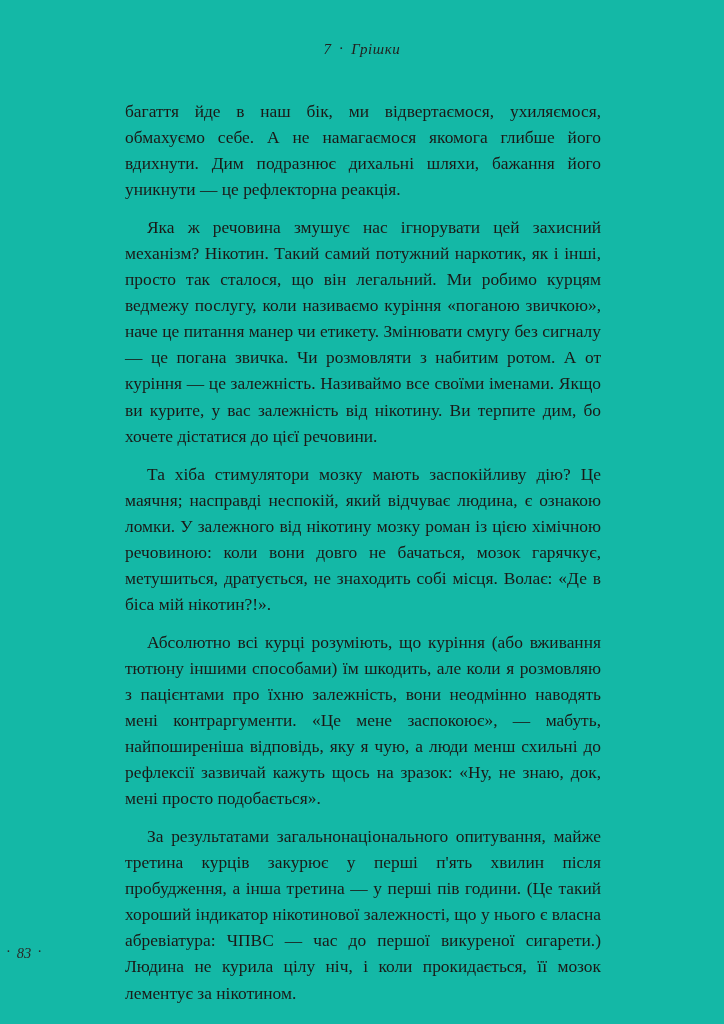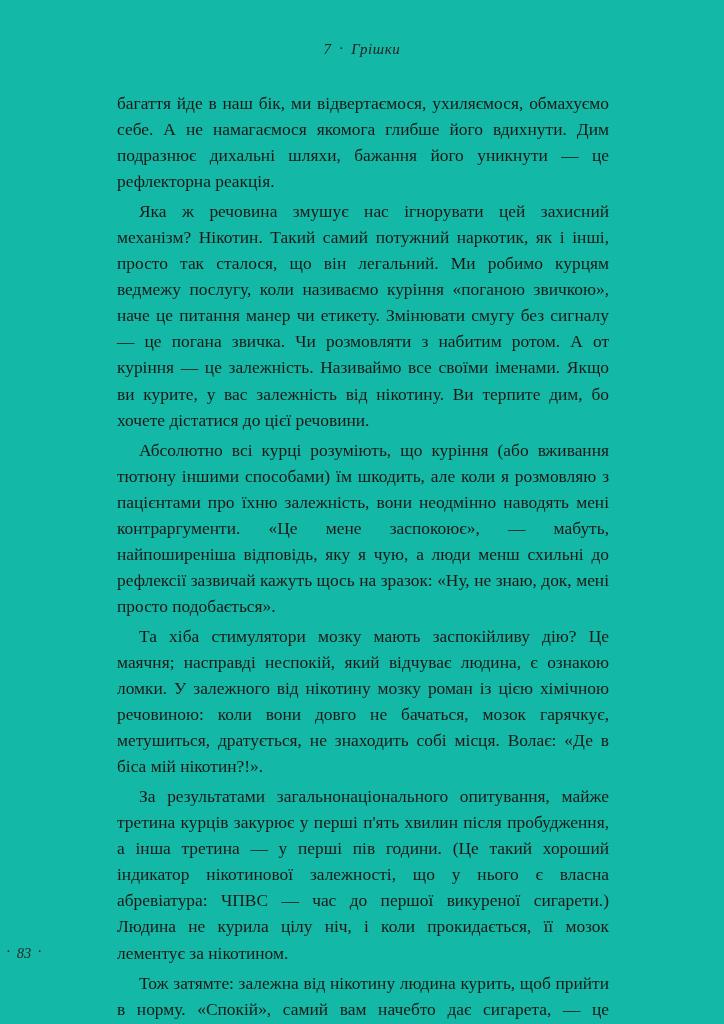--- a/index.html
+++ b/index.html
@@ -52,21 +52,21 @@
     font-size: 17.4px;
     line-height: 26.05px;
     color: #1b1917;
     text-align: justify;
     text-justify: inter-word;
     hyphens: manual;
     -webkit-hyphens: manual;
   }
 
   .textblock p {
-    margin: 4px;
+    margin: 12px;
     text-indent: 22px;
     text-align: justify;
   }
   .textblock p.no-indent {
     text-indent: 0;
   }
   
   .textblock p.cont-justify {
     text-align-last: justify;
   }
@@ -97,22 +97,22 @@
 
 <div class="page">
 
   <div class="running-head">
     <span class="rh-num">7</span><span class="rh-sep">·</span><span class="rh-title">Грішки</span>
   </div>
 
   <div class="textblock">
     <p class="no-indent">багаття йде в наш бік, ми відвертаємося, ухиляємося, обмахуємо себе. А не намагаємося якомога глибше його вдихнути. Дим подразнює дихальні шляхи, бажання його уникнути — це рефлекторна реакція.</p>
     <p>Яка ж речовина змушує нас ігнорувати цей захисний механізм? Нікотин. Такий самий потужний наркотик, як і інші, просто так сталося, що він легальний. Ми робимо курцям ведмежу послугу, коли називаємо куріння «поганою звичкою», наче це питання манер чи етикету. Змінювати смугу без сигналу — це погана звичка. Чи розмовляти з набитим ротом. А от куріння — це залежність. Називаймо все своїми іменами. Якщо ви курите, у вас залежність від нікотину. Ви терпите дим, бо хочете дістатися до цієї речовини.</p>
+    <p>Та хіба стимулятори мозку мають заспокійливу дію? Це маячня; насправді неспокій, який відчуває людина, є ознакою ломки. У залежного від нікотину мозку роман із цією хімічною речовиною: коли вони довго не бачаться, мозок гарячкує, метушиться, дратується, не знаходить собі місця. Волає: «Де в біса мій нікотин?!».</p>
     <p>Абсолютно всі курці розуміють, що куріння (або вживання тютюну іншими способами) їм шкодить, але коли я розмовляю з пацієнтами про їхню залежність, вони неодмінно наводять мені контраргументи. «Це мене заспокоює», — мабуть, найпоширеніша відповідь, яку я чую, а люди менш схильні до рефлексії зазвичай кажуть щось на зразок: «Ну, не знаю, док, мені просто подобається».</p>
-    <p>Та хіба стимулятори мозку мають заспокійливу дію? Це маячня; насправді неспокій, який відчуває людина, є ознакою ломки. У залежного від нікотину мозку роман із цією хімічною речовиною: коли вони довго не бачаться, мозок гарячкує, метушиться, дратується, не знаходить собі місця. Волає: «Де в біса мій нікотин?!».</p>
     <p>За результатами загальнонаціонального опитування, майже третина курців закурює у перші п'ять хвилин після пробудження, а інша третина — у перші пів години. (Це такий хороший індикатор нікотинової залежності, що у нього є власна абревіатура: ЧПВС — час до першої викуреної сигарети.) Людина не курила цілу ніч, і коли прокидається, її мозок лементує за нікотином.</p>
     <p class="cont-justify">Тож затямте: залежна від нікотину людина курить, щоб прийти в норму. «Спокій», самий вам начебто дає сигарета, — це</p>
   </div>
 
   <div class="folio">
     <span class="dot">·</span><span>83</span><span class="dot">·</span>
   </div>
 
 </div>
 

